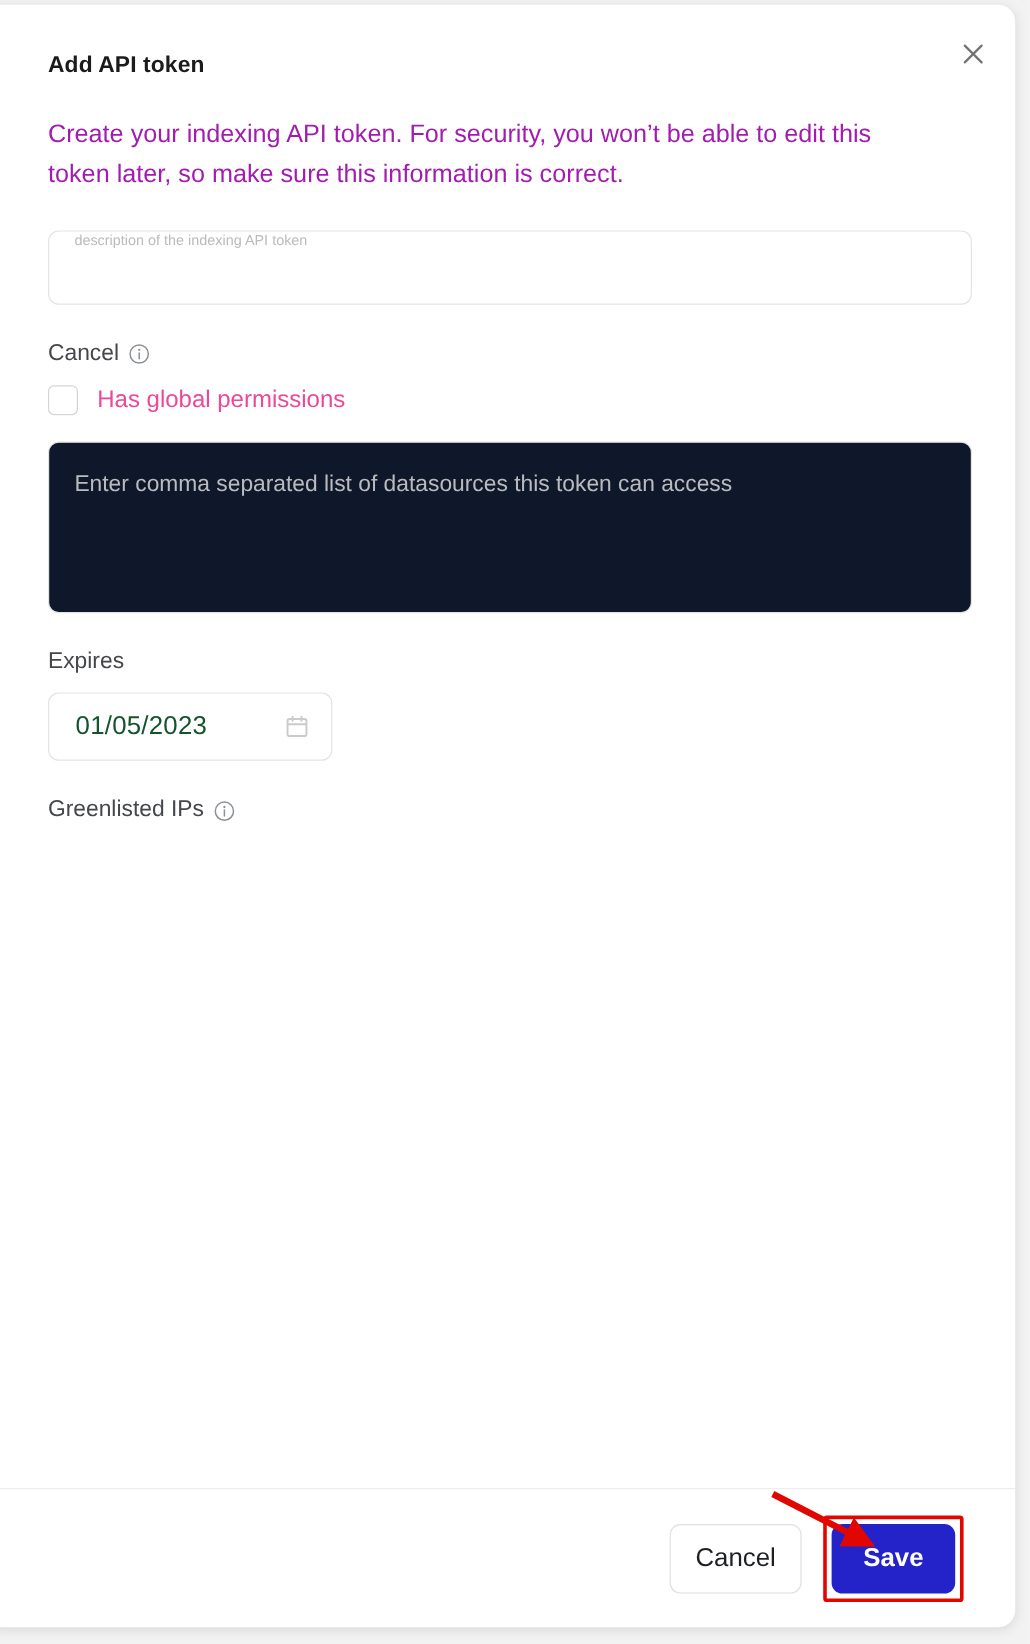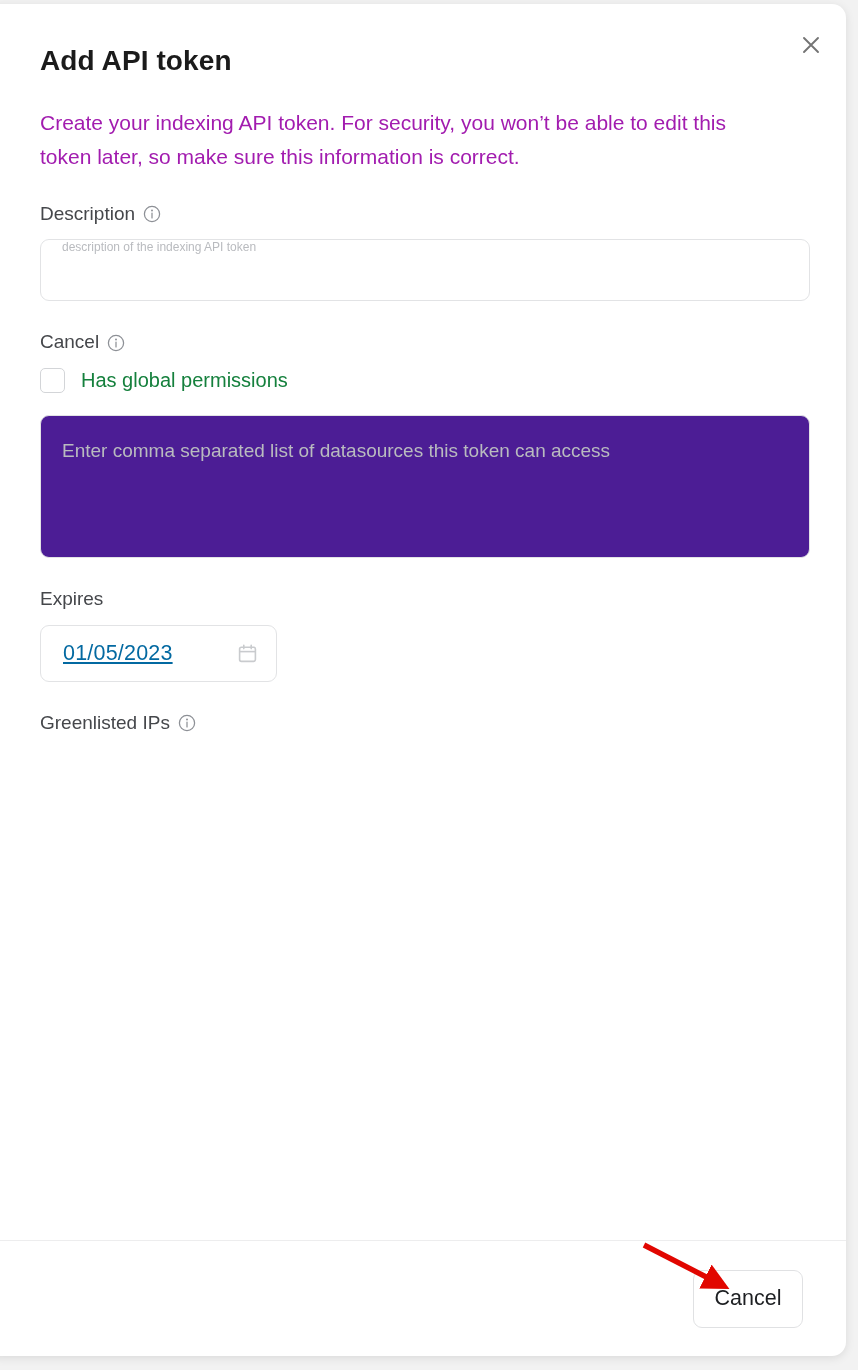--- a/index.html
+++ b/index.html
@@ -47,21 +47,21 @@
     display: flex;
     align-items: center;
     justify-content: center;
     cursor: pointer;
     color: #747474;
   }
   .close-btn svg { display: block; }
 
   
   .dlg-title {
-    font-size: 28px;
+    font-size: 19px;
     font-weight: 600;
     color: #1b1b1b;
     letter-spacing: .1px;
     margin: 0 0 28px 0;
     line-height: 1.2;
   }
 
   .dlg-desc {
     font-size: 21px;
     color: #a21caf;
@@ -104,21 +104,21 @@
     font-size: 12px;
     color: #b9bbbf;
     cursor: text;
   }
 
   .text-area {
     width: 770px;
     height: 143px;
     border: 1px solid #e2e3e5;
     border-radius: 9px;
-    background: #4c1d95;
+    background: #0f172a;
     padding: 20px 21px 0 21px;
     font-size: 19px;
     color: #b9bbbf;
     line-height: 1.62;
     cursor: text;
   }
   .text-area.tall { height: 125px; }
 
   .placeholder { pointer-events: none; }
 
@@ -133,41 +133,40 @@
   .checkbox-box {
     width: 25px;
     height: 25px;
     border: 1.6px solid #d3d5d8;
     border-radius: 5px;
     background: #fff;
     flex: 0 0 25px;
   }
   .checkbox-label {
     font-size: 20px;
-    color: #15803d;
+    color: #ec4899;
   }
 
   
   .date-input {
     width: 237px;
     height: 57px;
     border: 1px solid #e2e3e5;
     border-radius: 9px;
     background: #fff;
     display: flex;
     align-items: center;
     justify-content: space-between;
     padding: 0 18px 0 22px;
     cursor: text;
   }
   .date-value {
     font-size: 21.5px;
-    color: #0369a1;
+    color: #14532d;
     letter-spacing: .2px;
-    text-decoration: underline;
   }
   .cal-icon { width: 21px; height: 21px; color: #c9cbce; cursor: pointer; }
   .cal-icon svg { display: block; }
 
   
   .dialog-footer {
     position: absolute;
     left: 0; right: 0; bottom: 0;
     height: 116px;
     border-top: 1px solid #ededee;
@@ -235,30 +234,20 @@
       <div class="close-btn">
         <svg width="22" height="22" viewBox="0 0 22 22" fill="none" aria-hidden="true">
           <path d="M4 4 L18 18 M18 4 L4 18" stroke="currentColor" stroke-width="1.9" stroke-linecap="round"></path>
         </svg>
       </div>
 
       <h1 class="dlg-title">Add API token</h1>
       <p class="dlg-desc">Create your indexing API token. For security, you won’t be able to edit this token later, so make sure this information is correct.</p>
 
       <div class="field">
-        <div class="field-label">
-          <span>Description</span>
-          <span class="info-icon">
-            <svg width="18" height="18" viewBox="0 0 18 18" fill="none" aria-hidden="true">
-              <circle cx="9" cy="9" r="7.6" stroke="currentColor" stroke-width="1.25"></circle>
-              <circle cx="9" cy="5.5" r="0.95" fill="currentColor"></circle>
-              <path d="M9 8.1 V12.9" stroke="currentColor" stroke-width="1.25" stroke-linecap="round"></path>
-            </svg>
-          </span>
-        </div>
         <div class="text-input">
           <span class="placeholder">description of the indexing API token</span>
         </div>
       </div>
 
       <div class="field">
         <div class="field-label">
           <span>Cancel</span>
           <span class="info-icon">
             <svg width="18" height="18" viewBox="0 0 18 18" fill="none" aria-hidden="true">
@@ -306,20 +295,23 @@
             </svg>
           </span>
         </div>
       </div>
 
 
     </div>
 
     <div class="dialog-footer">
       <button class="btn btn-cancel">Cancel</button>
+      <span class="save-wrap">
+        <button class="btn btn-save">Save</button>
+      </span>
     </div>
 
   </div>
 
   <svg class="annot-arrow" viewBox="0 0 115 80" fill="none">
     <defs>
       <marker id="arrowhead" markerWidth="5" markerHeight="5" refX="2.2" refY="2.5" orient="auto">
         <path d="M0 0 L5 2.5 L0 5 Z" fill="#e10600"></path>
       </marker>
     </defs>

